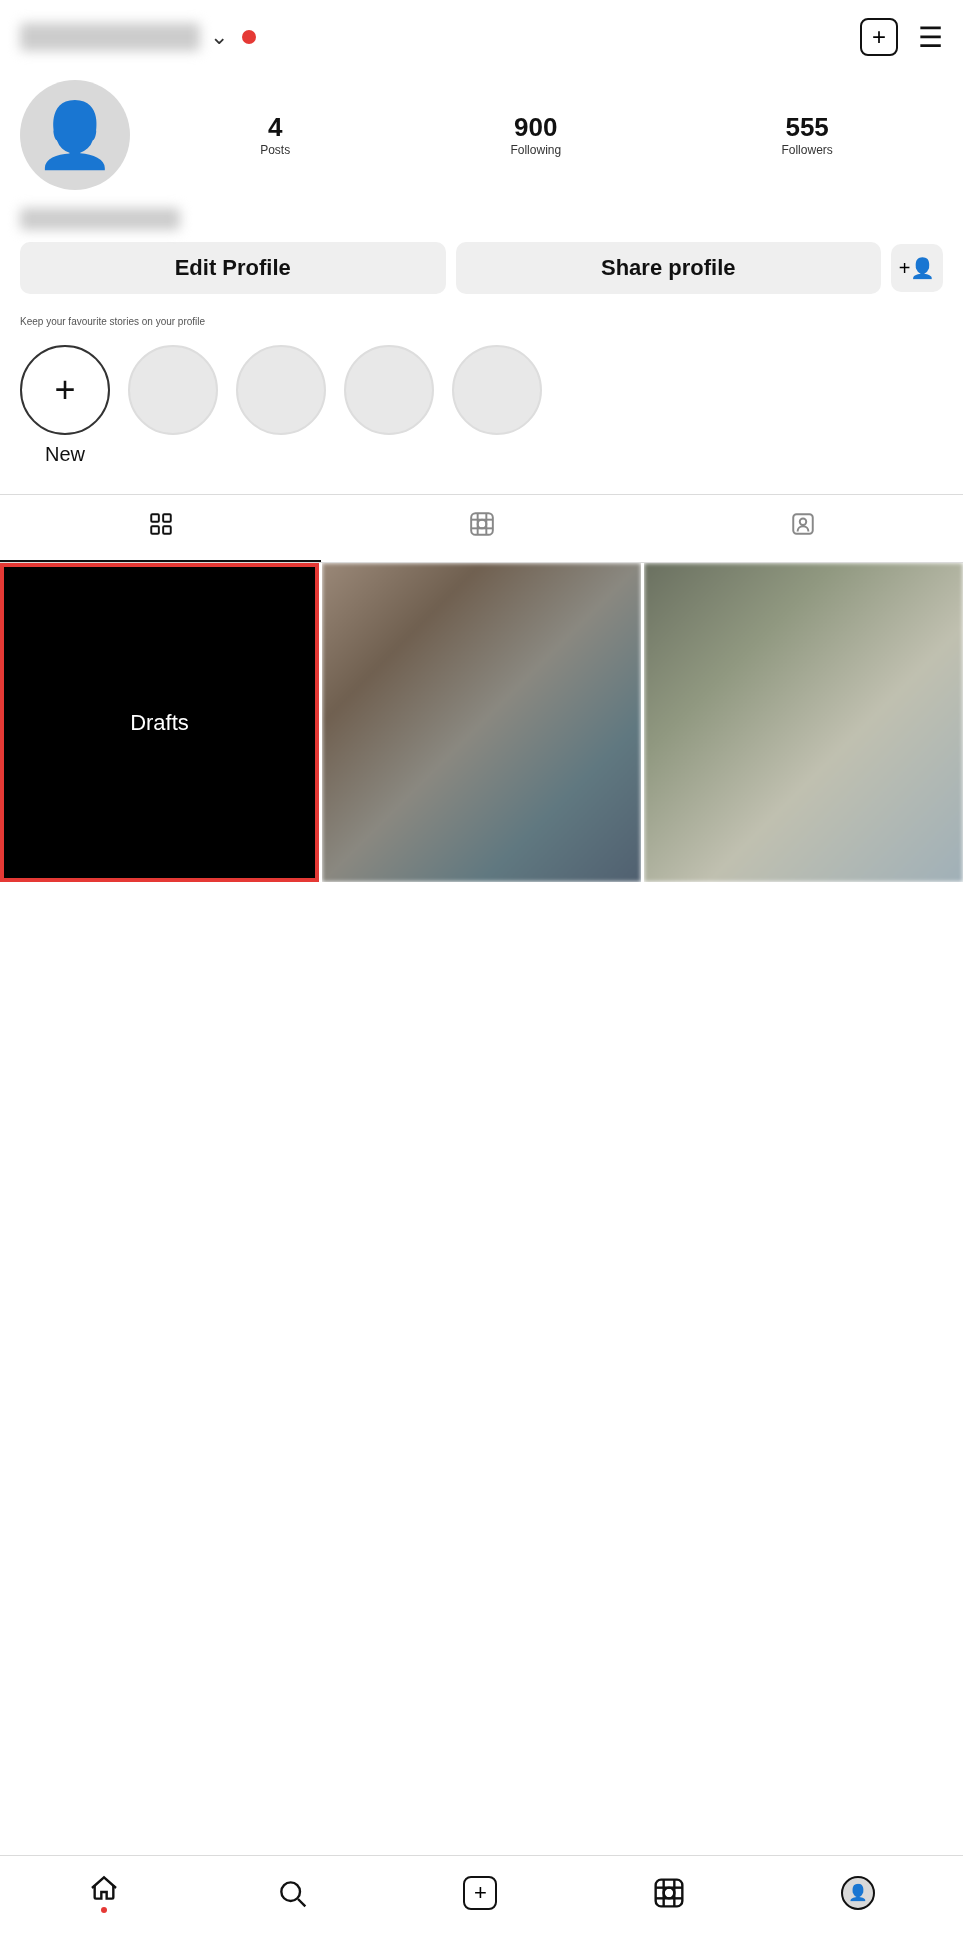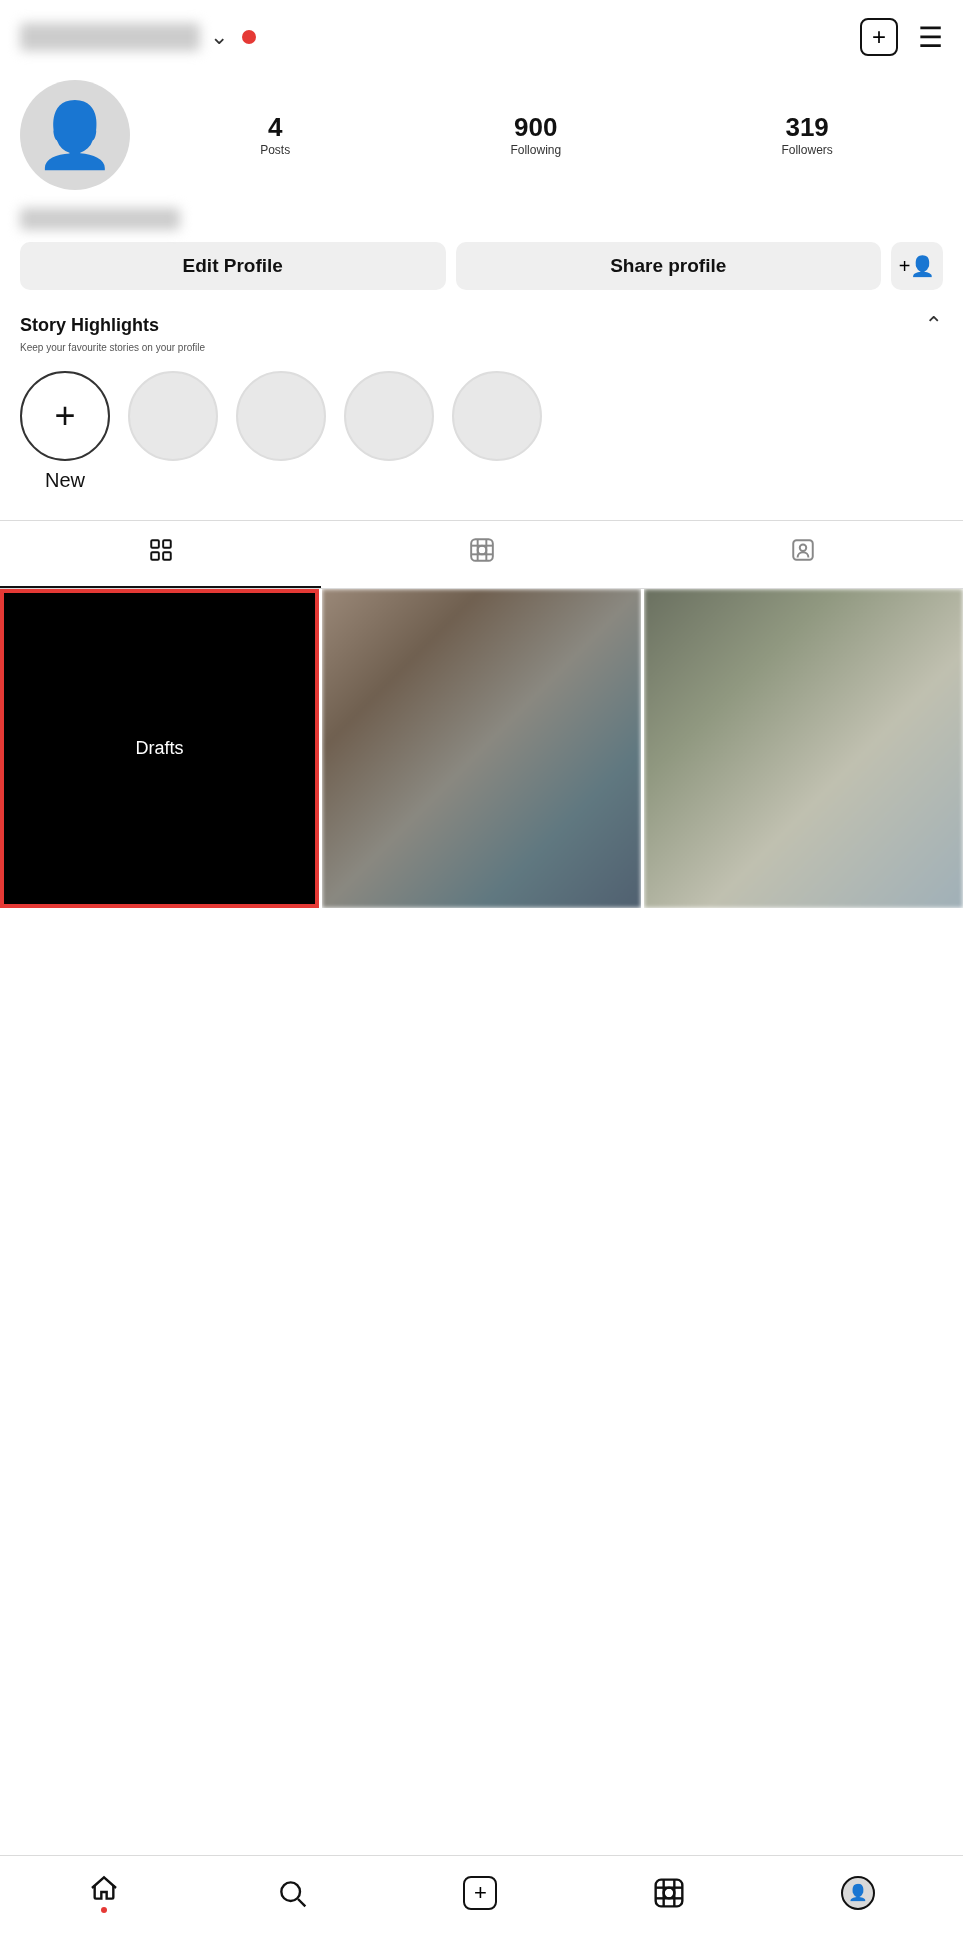--- a/index.html
+++ b/index.html
@@ -131,21 +131,21 @@
       gap: 10px;
       padding: 6px 20px 16px 20px;
       align-items: center;
     }
     .btn-action {
       flex: 1;
       background: #efefef;
       border: none;
       border-radius: 10px;
       padding: 13px 10px;
-      font-size: 19px;
+      font-size: 22px;
       font-weight: 600;
       color: #111;
       cursor: pointer;
       text-align: center;
     }
     .btn-add-user {
       width: 52px;
       height: 48px;
       background: #efefef;
       border: none;
@@ -257,21 +257,21 @@
       aspect-ratio: 1;
       overflow: hidden;
       position: relative;
     }
     .post-drafts {
       background: #000;
       display: flex;
       align-items: center;
       justify-content: center;
       color: #fff;
-      font-size: 18px;
+      font-size: 22px;
       font-weight: 500;
       border: 4px solid #e53935;
     }
 
     
     .photo-blur-1 {
       width: 100%;
       height: 100%;
       background: linear-gradient(135deg, #b0a090 0%, #807060 30%, #a0a090 60%, #909090 100%);
       filter: blur(2px);
@@ -355,41 +355,37 @@
   <div class="stats-row">
     <div class="stat-item">
       <span class="stat-number">4</span>
       <span class="stat-label">Posts</span>
     </div>
     <div class="stat-item">
       <span class="stat-number">900</span>
       <span class="stat-label">Following</span>
     </div>
     <div class="stat-item">
-      <span class="stat-number">319</span>
+      <span class="stat-number">555</span>
       <span class="stat-label">Followers</span>
     </div>
   </div>
 </div>
 
 <div class="name-blurred"></div>
 
 <div class="action-buttons">
   <button class="btn-action">Edit Profile</button>
   <button class="btn-action">Share profile</button>
   <button class="btn-add-user">
     <span style="font-size:20px;">+👤</span>
   </button>
 </div>
 
 <div class="highlights-section">
-  <div class="highlights-header">
-    <span class="highlights-title">Story Highlights</span>
-    <span class="highlights-chevron">⌃</span>
-  </div>
   <div class="highlights-subtitle">Keep your favourite stories on your profile</div>
   <div class="highlights-circles">
     <div class="highlight-item">
       <div class="highlight-circle new-btn">
         <span class="highlight-plus">+</span>
       </div>
       <span class="highlight-label">New</span>
     </div>
     <div class="highlight-item">
       <div class="highlight-circle"></div>

